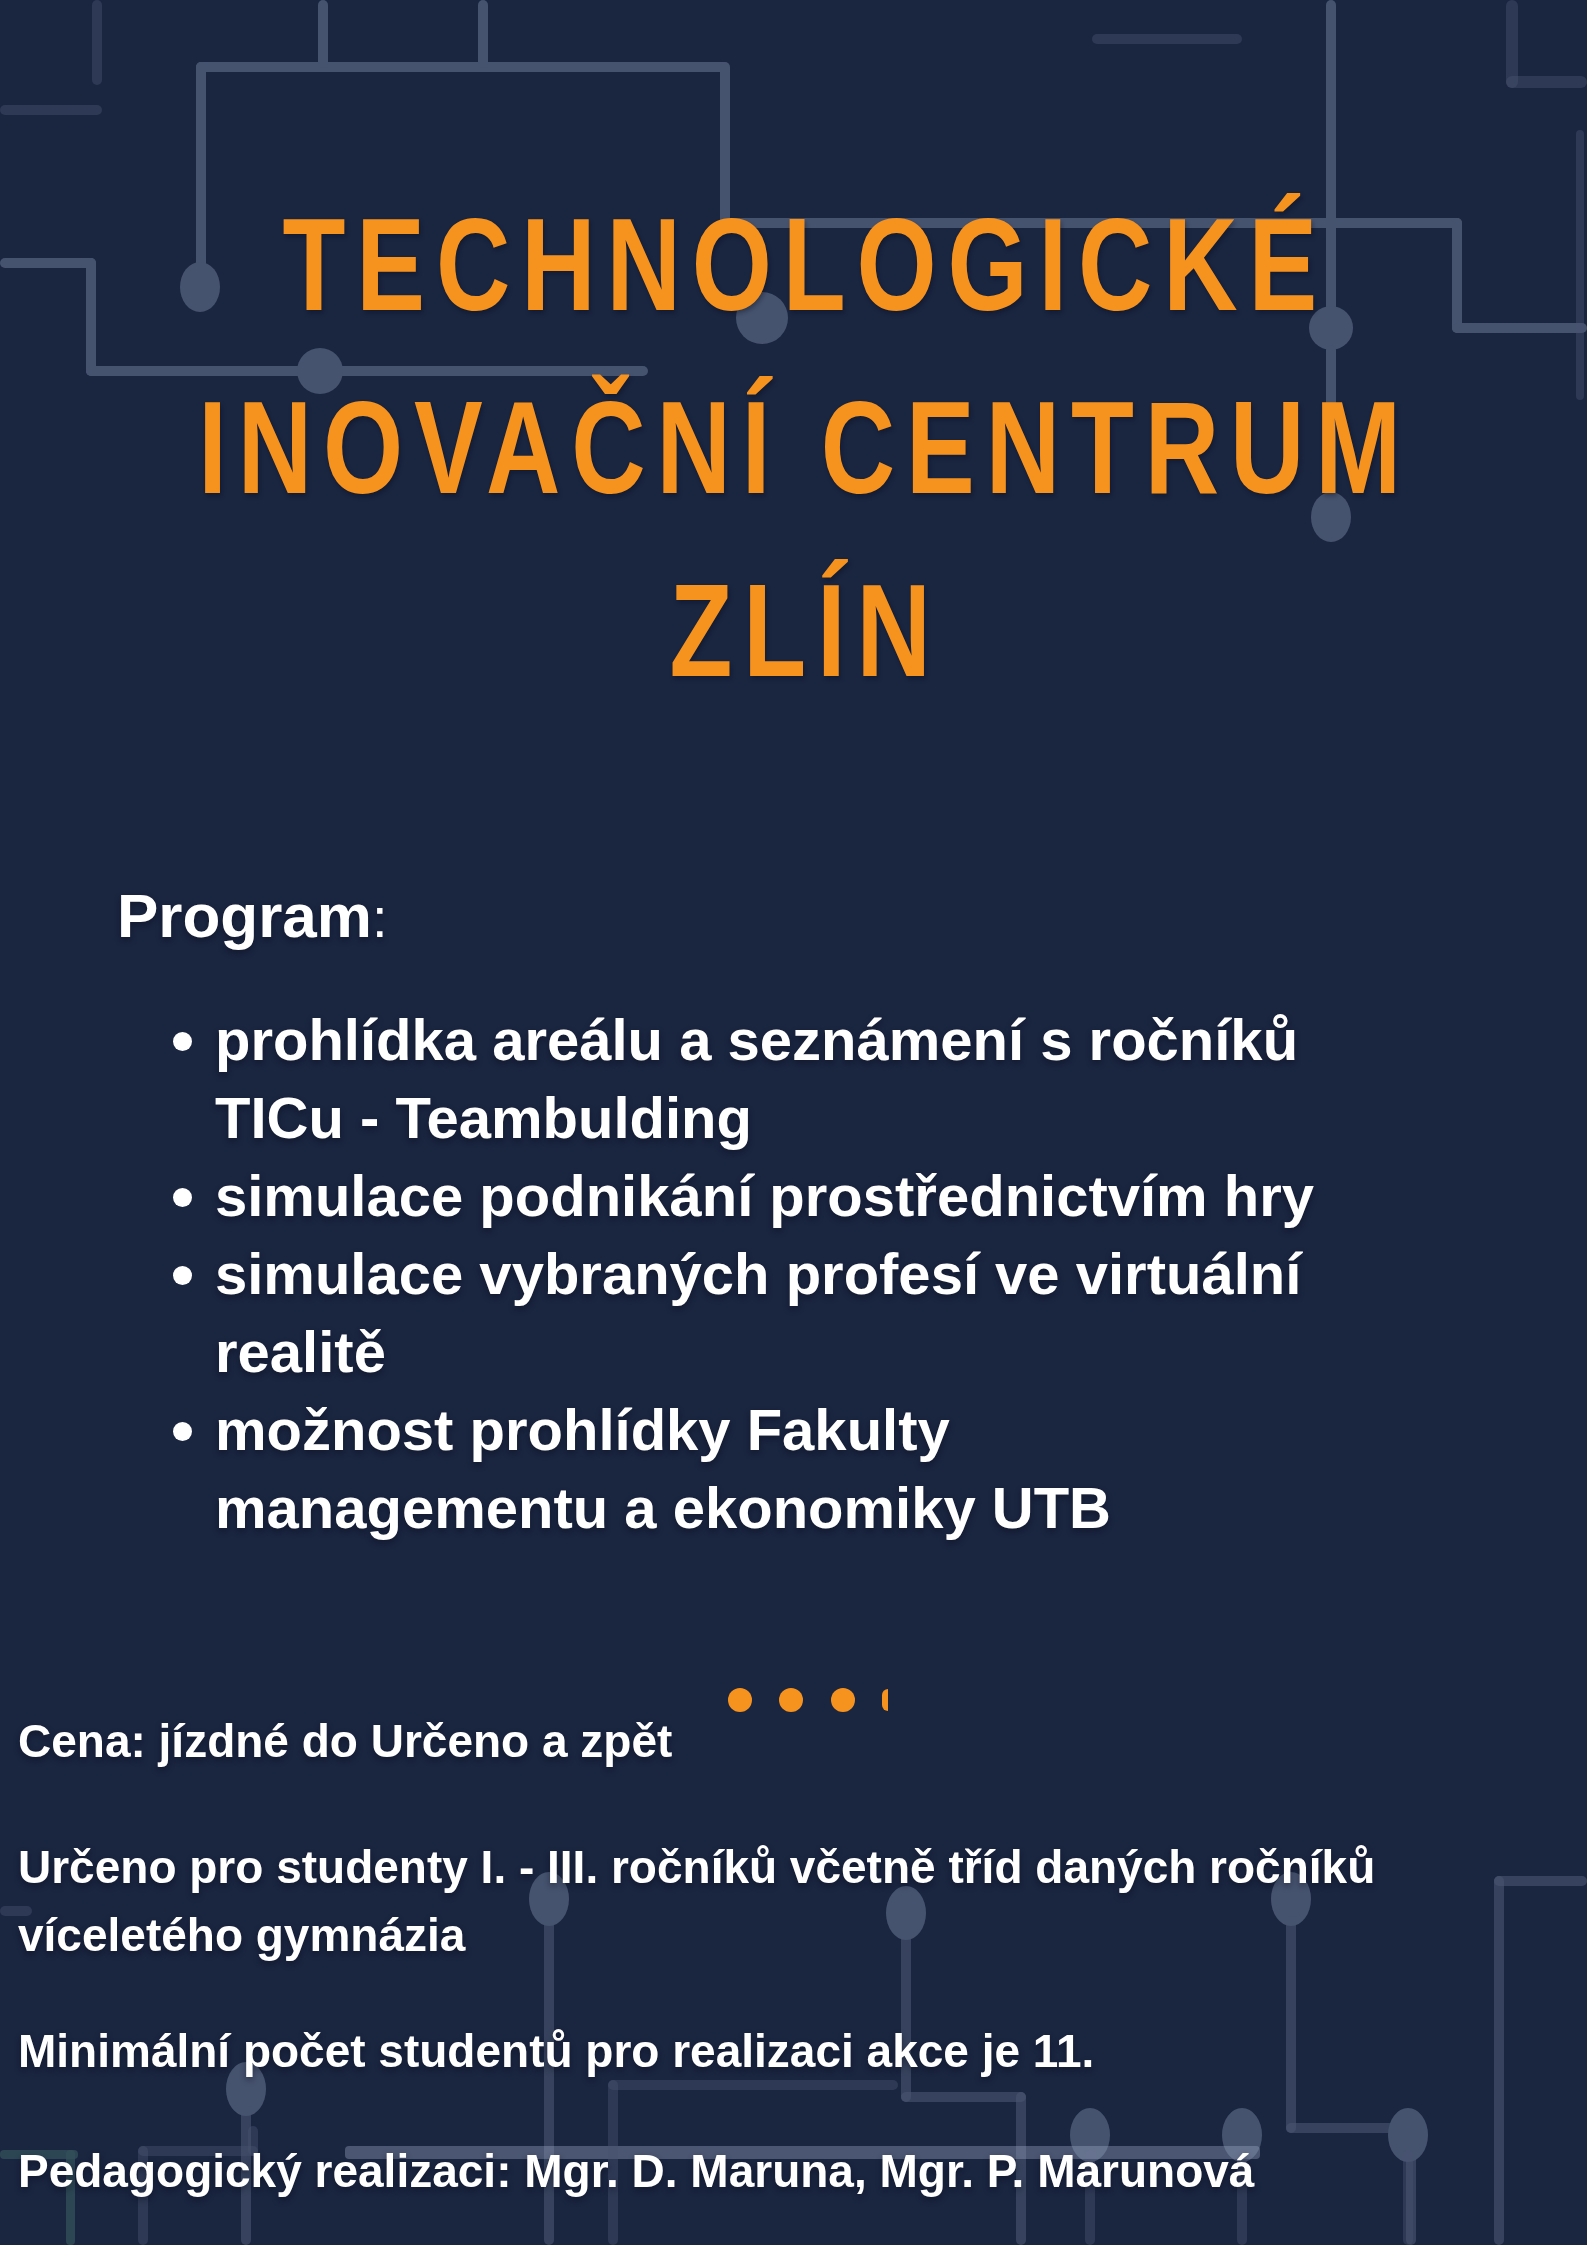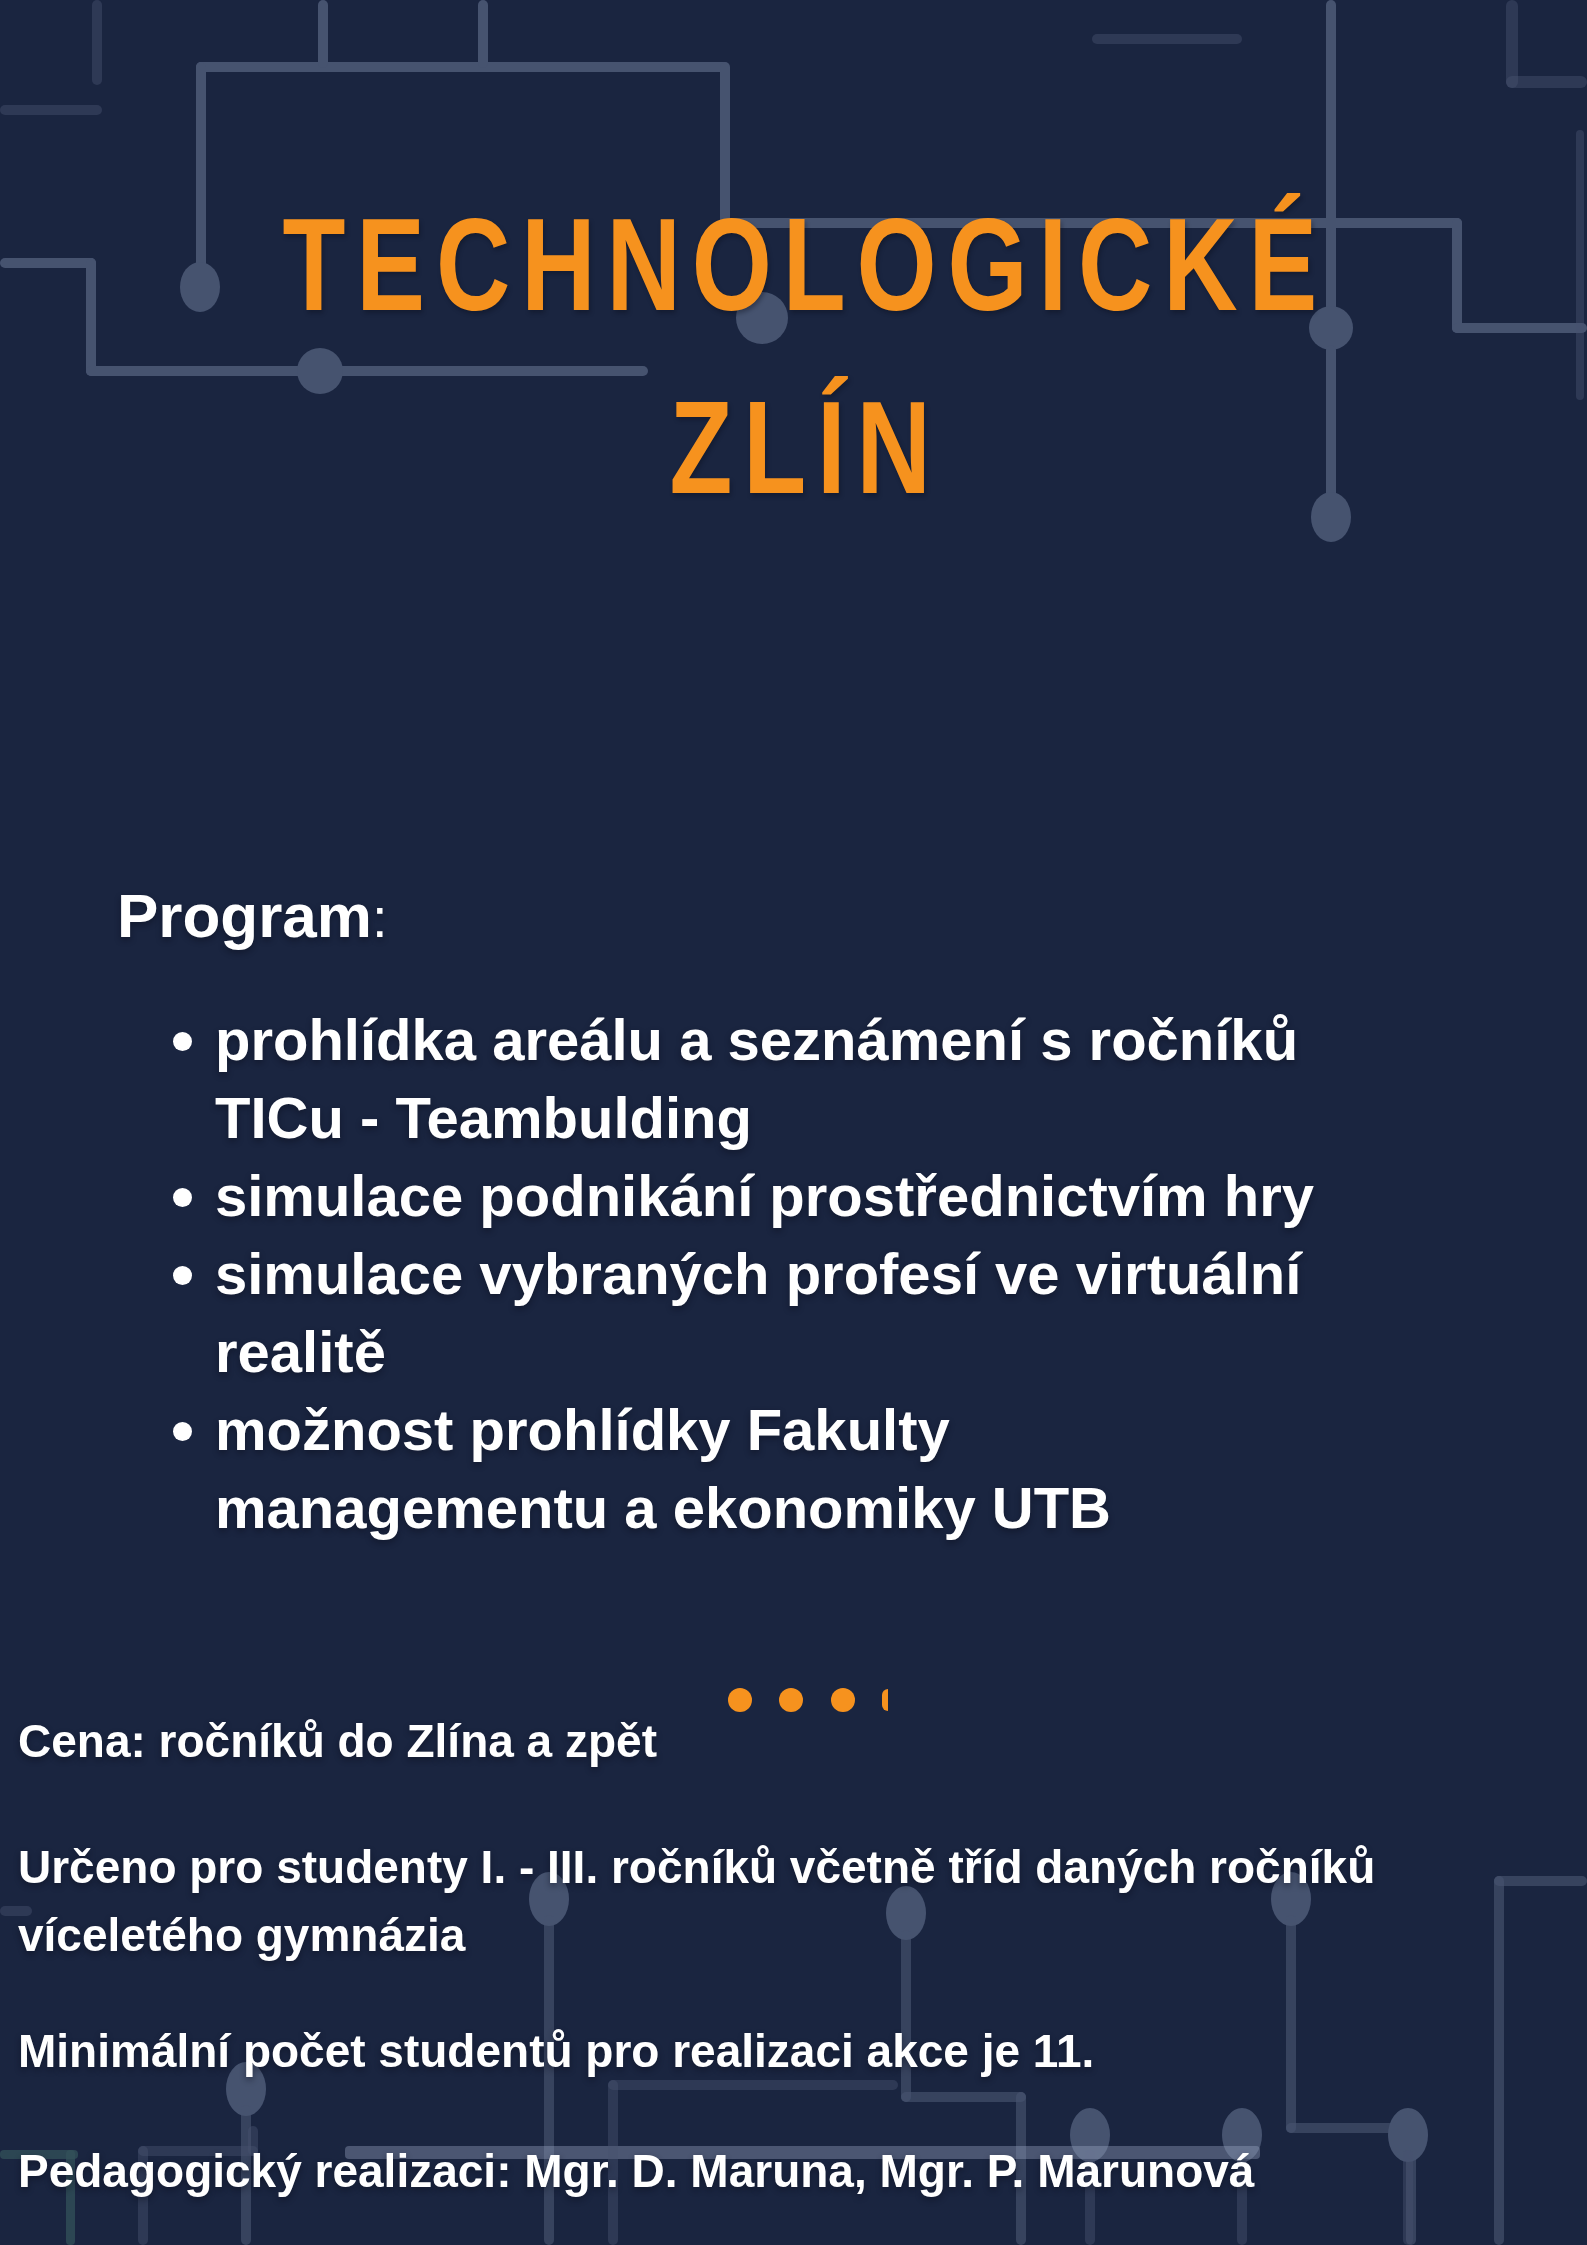--- a/index.html
+++ b/index.html
@@ -134,20 +134,21 @@
     <div class="tr dim" style="left:138px;top:2146px;width:10px;height:99px;"></div>
     <div class="tr dim" style="left:248px;top:2126px;width:10px;height:30px;"></div>
     <div class="teal" style="left:0;top:2150px;width:78px;height:9px;"></div>
     <div class="teal" style="left:66px;top:2150px;width:9px;height:95px;"></div>
   </div>
 
   <div class="layer">
 
     <h1 class="title">
       <span class="line"><span class="cond">TECHNOLOGICKÉ</span></span>
+      <span class="line"><span class="cond">INOVAČNÍ CENTRUM</span></span>
       <span class="line"><span class="cond">ZLÍN</span></span>
     </h1>
 
 
     <div class="program-heading">
       <span>Program</span><span class="colon">:</span>
     </div>
 
     <div class="bullets">
       <ul>
@@ -161,20 +162,20 @@
       </ul>
     </div>
 
     <div class="divider-dots">
       <span class="dot d1"></span>
       <span class="dot d2"></span>
       <span class="dot d3"></span>
       <span class="sliver"></span>
     </div>
 
-    <p class="detail cena">Cena: ročníků do Zlína a zpět</p>
+    <p class="detail cena">Cena: jízdné do Určeno a zpět</p>
     <p class="detail urceno">Určeno pro studenty I. - III. ročníků včetně tříd daných ročníků
 víceletého gymnázia</p>
     <p class="detail minimum">Minimální počet studentů pro realizaci akce je 11.</p>
     <p class="detail doprovod">Pedagogický realizaci: Mgr. D. Maruna, Mgr. P. Marunová</p>
 
   </div>
 </div>
 
 </body></html>

